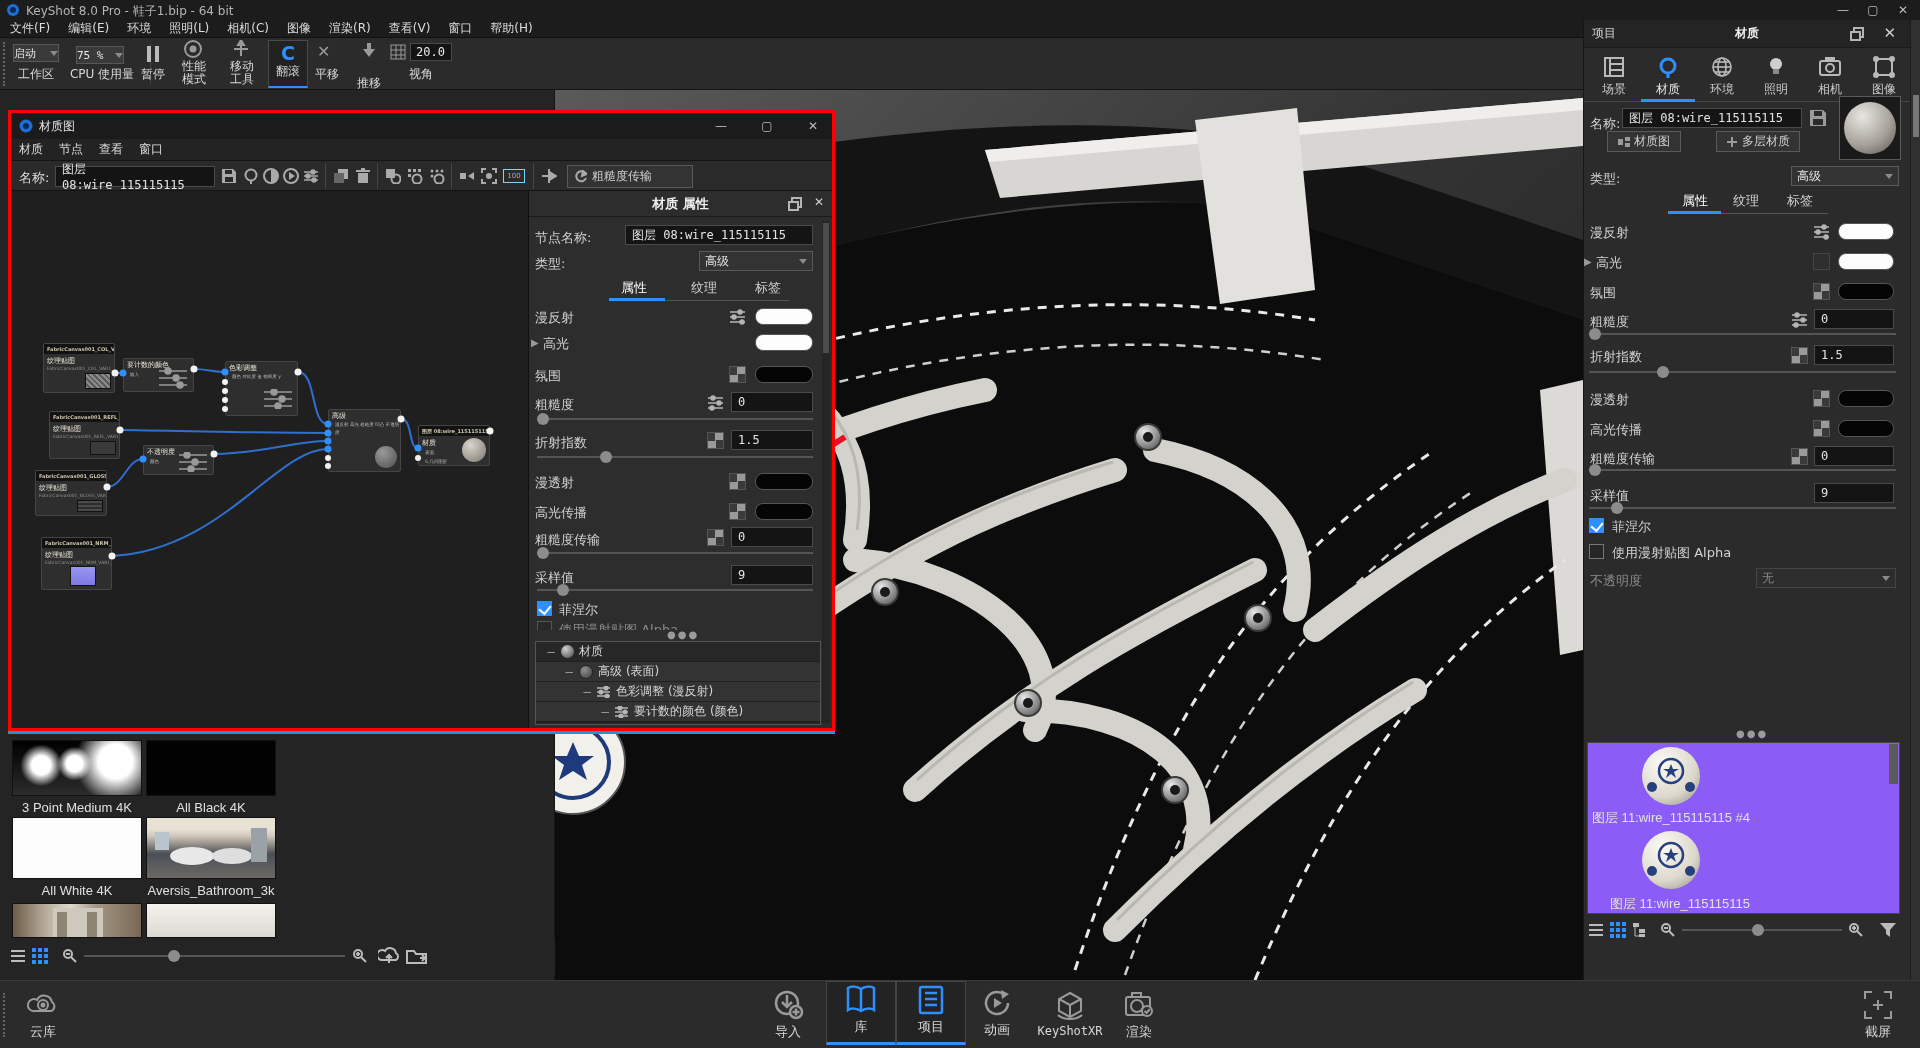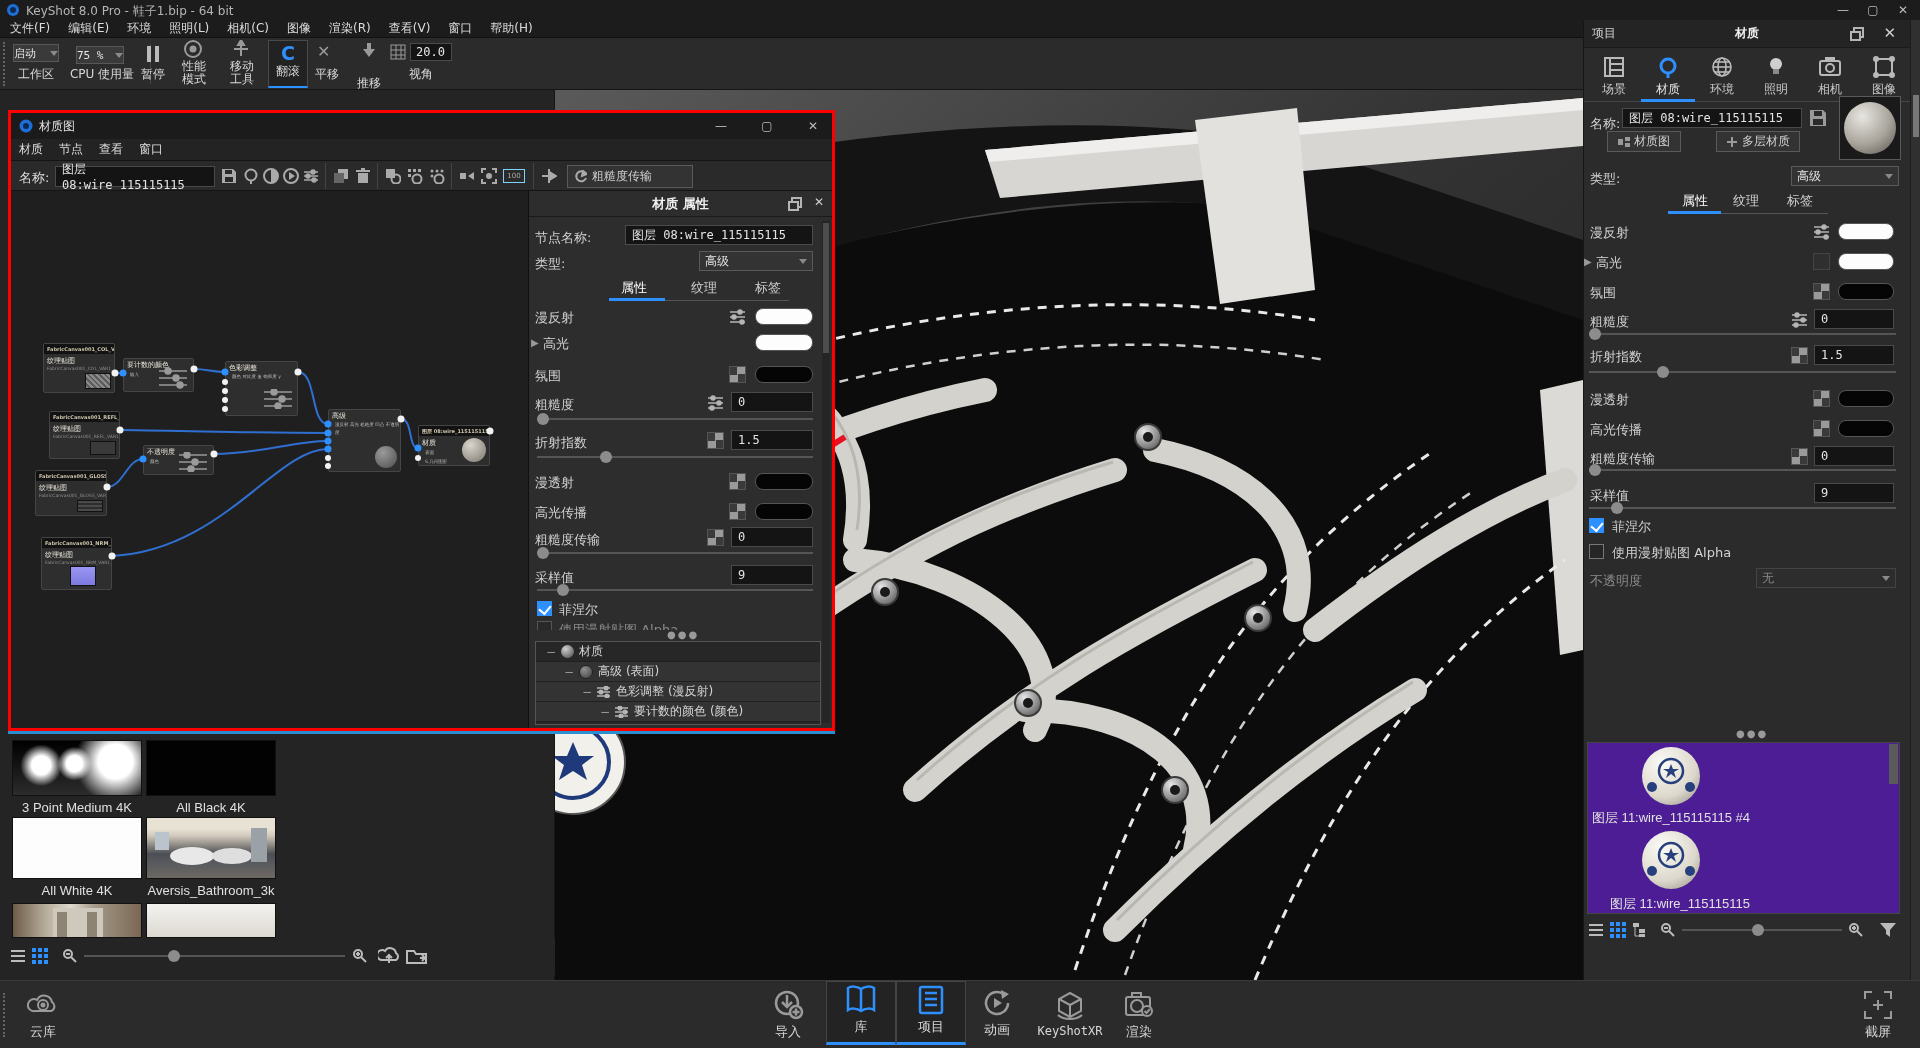--- a/index.html
+++ b/index.html
@@ -500,21 +500,21 @@
     <span class="plabel" style="left:28px;top:498px">菲涅尔</span>
     <span class="cb" style="left:5px;top:524px"></span>
     <span class="plabel" style="left:28px;top:524px">使用漫射贴图 Alpha</span>
     <span class="plabel gray" style="top:552px">不透明度</span>
     <div class="dd dim" style="left:172px;top:548px;width:140px">
       <span>无</span>
         <span class="caret"></span>
       </div>
     <div class="dots3" style="left:152px;top:708px">●●●</div>
 
-    <div class="abs" style="left:3px;top:722px;width:313px;height:172px;background:#4c1d95;border:1px solid #454545;overflow:hidden">
+    <div class="abs" style="left:3px;top:722px;width:313px;height:172px;background:#8b5cf6;border:1px solid #454545;overflow:hidden">
       <div class="abs" style="left:54px;top:4px;width:58px;height:58px;border-radius:50%;background:radial-gradient(circle at 35% 28%,#fbfaf6,#ddd8cc 60%,#8e8a80)">
         <svg width="58" height="58">
             <circle cx="29" cy="24" r="12" fill="none" stroke="#27407d" stroke-width="2.5"></circle>
             <path d="M29,17 L31,22 L37,22 L32,25 L34,31 L29,27 L24,31 L26,25 L21,22 L27,22 Z" fill="#27407d"></path>
             <circle cx="10" cy="40" r="5" fill="#27407d"></circle>
             <circle cx="48" cy="40" r="5" fill="#27407d"></circle>
           </svg>
       </div>
       <div class="abs" style="left:4px;top:66px;color:#e2e2e2;font-size:13px;font-family:'Liberation Sans',sans-serif">图层 11:wire_115115115 #4</div>
       <div class="abs" style="left:54px;top:88px;width:58px;height:58px;border-radius:50%;background:radial-gradient(circle at 35% 28%,#fbfaf6,#ddd8cc 60%,#8e8a80)">

